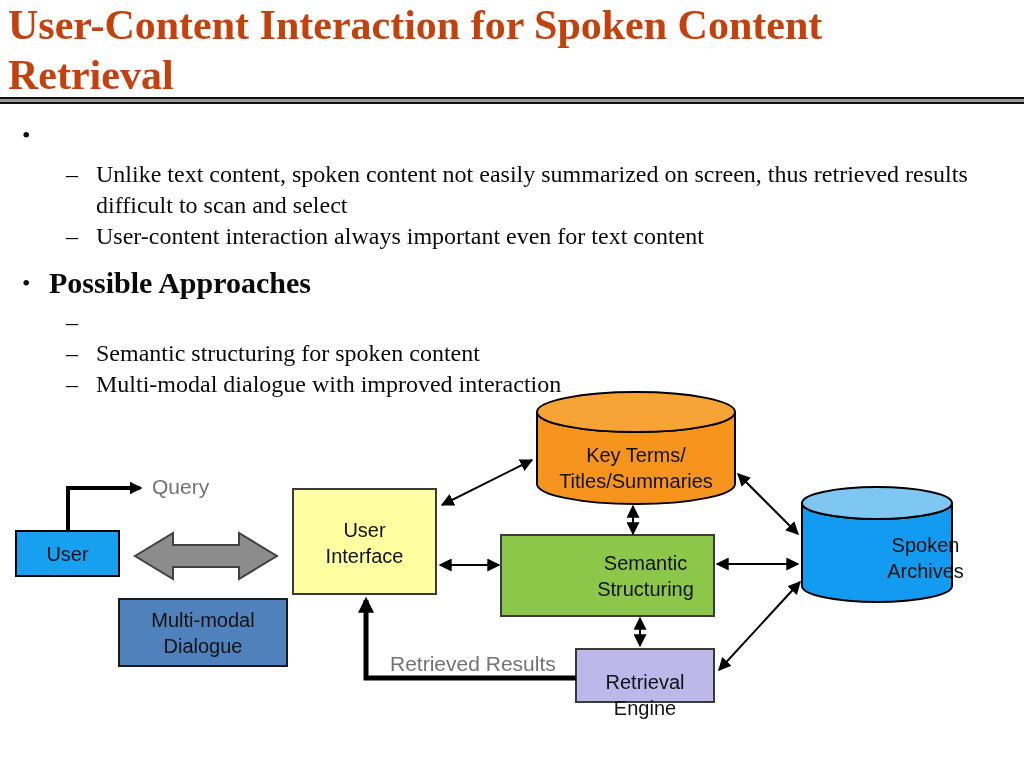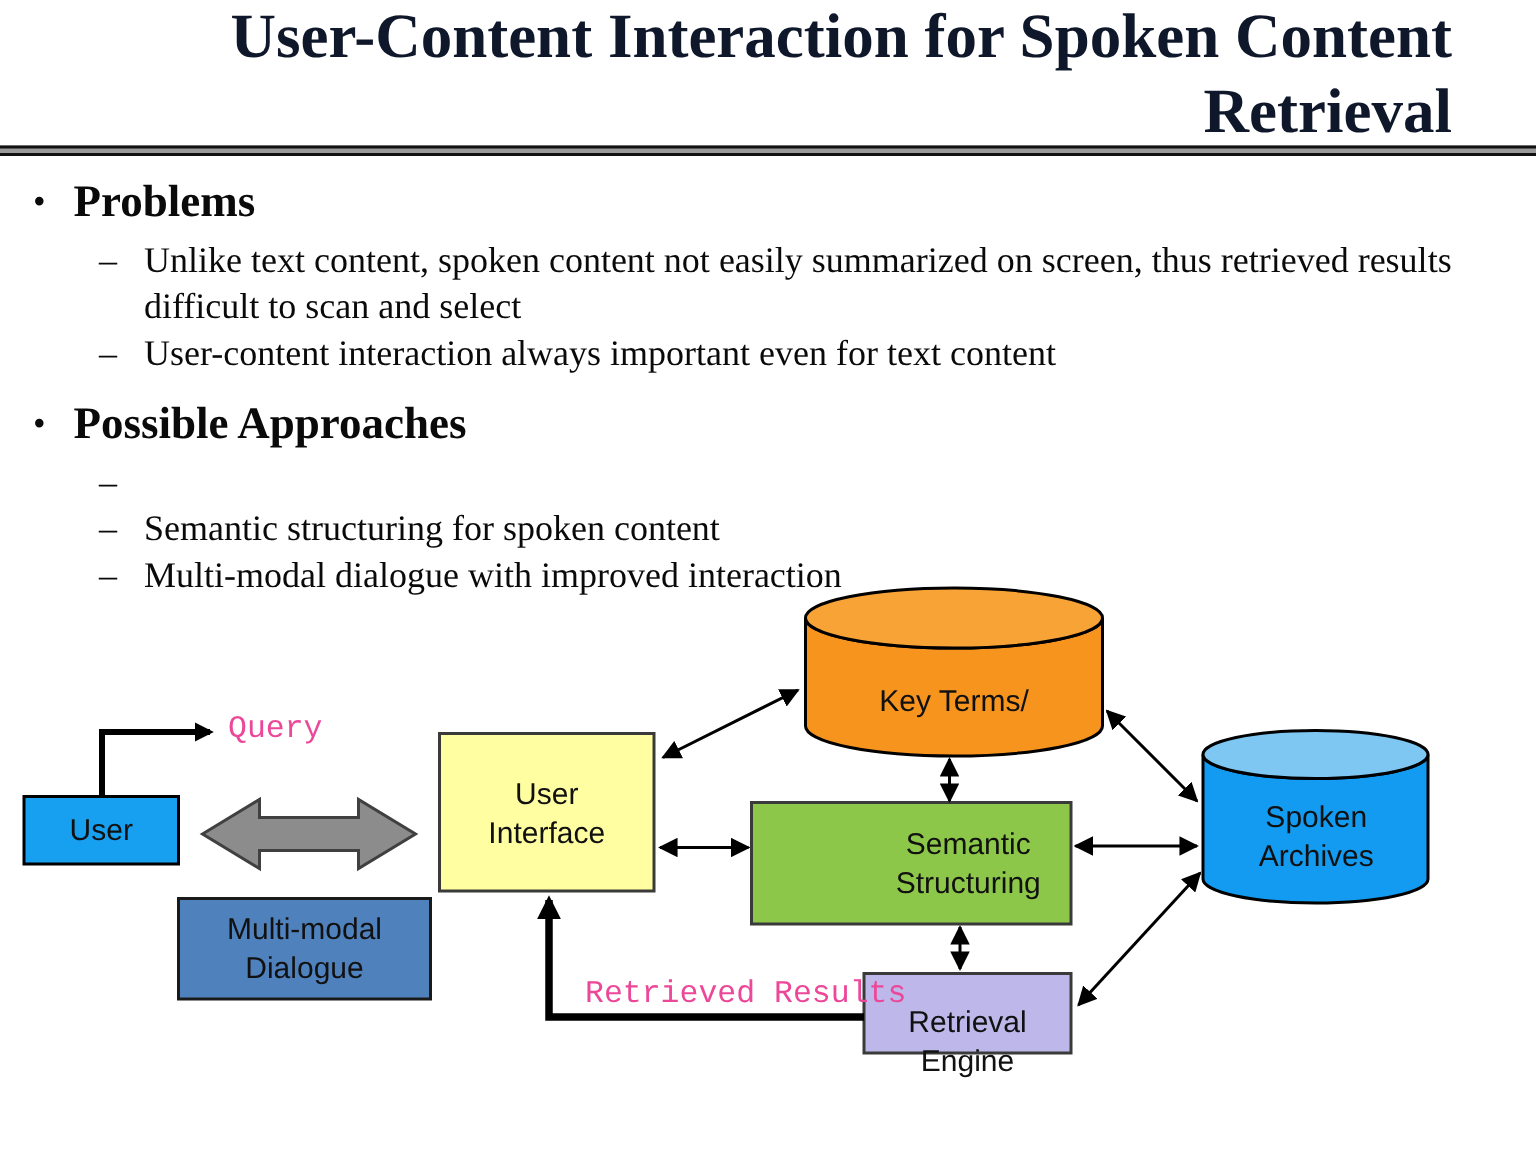--- a/index.html
+++ b/index.html
@@ -1,49 +1,48 @@
 <!DOCTYPE html>
 <html><head>
 <meta charset="utf-8">
 <style>
   html,body{margin:0;padding:0;}
   body{width:1024px;height:768px;background:#ffffff;overflow:hidden;position:relative;
        font-family:"Liberation Sans", sans-serif;}
   
   #title{position:absolute;left:8px;top:0px;width:960px;
          font-family:"Liberation Serif", serif;font-weight:bold;
-         font-size:42px;line-height:50px;color:#0f172a;text-align:right;}
+         font-size:42px;line-height:50px;color:#c2410c;}
   #title-rule{position:absolute;left:0;top:97px;width:1024px;height:3px;
               background:#9a9a9a;border-top:2px solid #111;border-bottom:2px solid #111;}
   
   #bullets{position:absolute;left:0;top:113px;width:1014px;
            font-family:"Liberation Serif", serif;color:#0a0a0a;}
   .h-row{display:flex;align-items:flex-start;margin:3px 0 5px 0;}
   .h-bullet{width:27px;margin-left:22px;font-size:24px;line-height:38px;}
   .h-text{font-size:30px;font-weight:bold;line-height:38px;}
   .s-row{display:flex;align-items:flex-start;}
   .s-dash{width:30px;margin-left:66px;font-size:24px;line-height:31px;}
   .s-text{font-size:24px;line-height:31px;width:872px;}
   
   #diagram-svg{position:absolute;left:0;top:0;width:1024px;height:768px;}
   .nodelabel{position:absolute;display:flex;flex-direction:column;align-items:center;
              justify-content:center;text-align:center;color:#111;
              font-size:20px;line-height:26px;}
-  .freelabel{position:absolute;color:#ec4899;font-size:21px;line-height:24px;white-space:nowrap;font-family:Liberation Mono, monospace;}
+  .freelabel{position:absolute;color:#737373;font-size:21px;line-height:24px;white-space:nowrap;}
 </style>
 </head>
 <body>
 
 <div id="title">User-Content Interaction for Spoken Content Retrieval</div>
 <div id="title-rule"></div>
 
 <div id="bullets">
   <div class="h-row">
     <span class="h-bullet">•</span>
-    <span class="h-text">Problems</span>
   </div>
   <div class="s-row">
     <span class="s-dash">–</span>
     <span class="s-text">Unlike text content, spoken content not easily summarized on screen, thus retrieved results difficult to scan and select</span>
   </div>
   <div class="s-row">
     <span class="s-dash">–</span>
     <span class="s-text">User-content interaction always important even for text content</span>
   </div>
   <div class="h-row" style="margin-top:12px;">
@@ -109,32 +108,33 @@
   <span>Dialogue</span>
 </div>
 
 <div class="nodelabel" style="left:293px;top:515px;width:143px;height:56px;">
   <span>User</span>
   <span>Interface</span>
 </div>
 
 <div class="nodelabel" style="left:537px;top:438px;width:198px;height:60px;">
   <span>Key Terms/</span>
+  <span>Titles/Summaries</span>
 </div>
 
 <div class="nodelabel" style="left:501px;top:549px;width:213px;height:54px;padding-left:38px;">
   <span>Semantic</span>
   <span>Structuring</span>
 </div>
 
 <div class="nodelabel" style="left:576px;top:650px;width:138px;height:52px;margin-top:19px;">
   <span>Retrieval</span>
   <span>Engine</span>
 </div>
 
-<div class="nodelabel" style="left:802px;top:530px;width:151px;height:56px;">
+<div class="nodelabel" style="left:802px;top:530px;width:151px;height:56px;padding-left:48px;">
   <span>Spoken</span>
   <span>Archives</span>
 </div>
 
 <div class="freelabel" style="left:152px;top:475px;">Query</div>
 
 <div class="freelabel" style="left:390px;top:652px;">Retrieved Results</div>
 
 </body></html>

